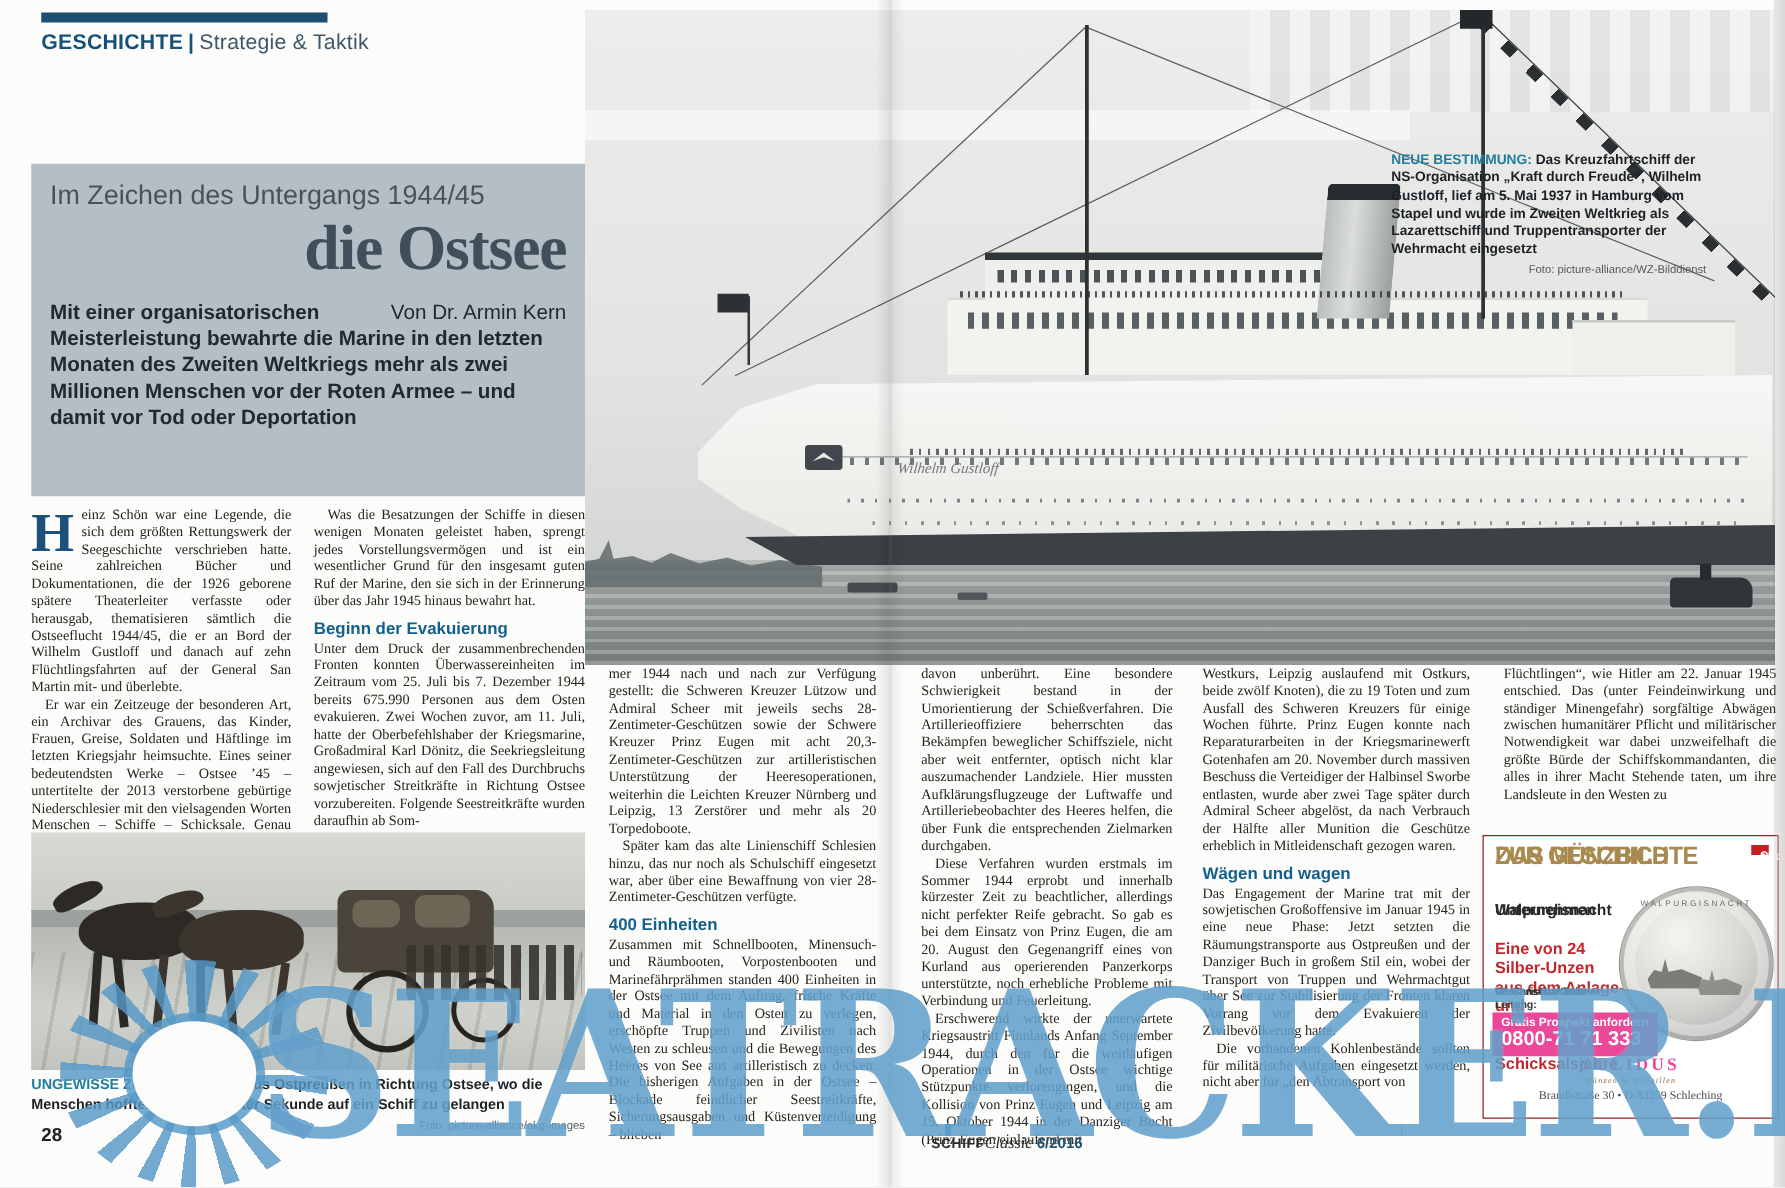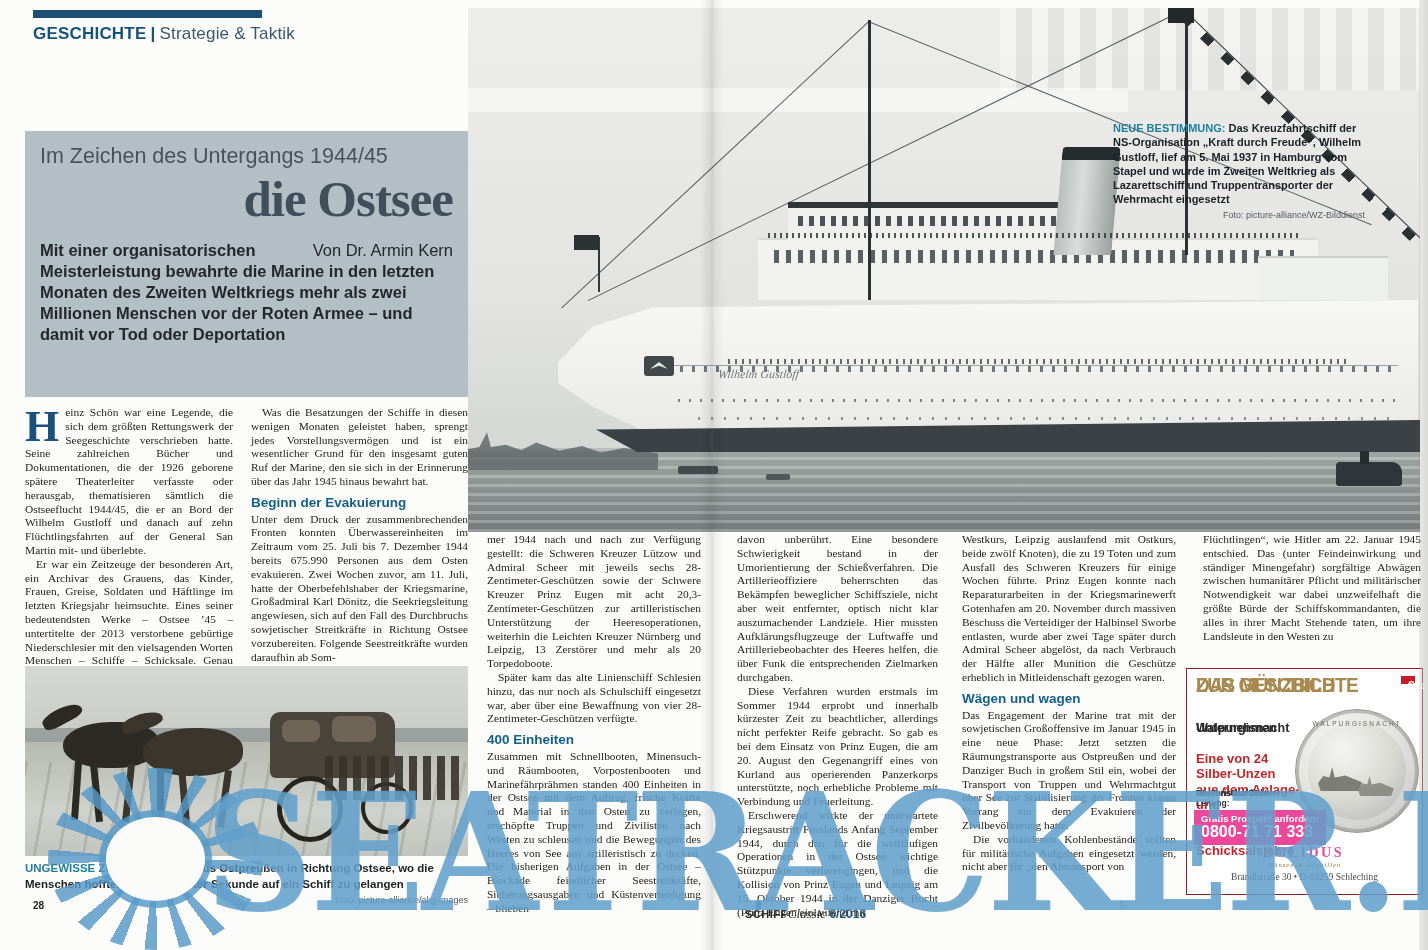--- a/index.html
+++ b/index.html
@@ -115,21 +115,21 @@
   .cart-load b{position:absolute;display:block;background:#6e6557;border-radius:8px;}
   .wheel{border-radius:50%;border:5px solid #27241f;background:transparent;}
   .w1{left:252px;top:110px;width:56px;height:56px;}
   .w2{left:336px;top:116px;width:44px;height:44px;border-width:4px;}
   .lp-crowd{left:300px;top:90px;width:140px;height:44px;opacity:.9;border-radius:4px;
       background:repeating-linear-gradient(90deg,#37332c 0 8px,rgba(0,0,0,0) 8px 14px);}
   .caption-left{position:absolute;left:25px;top:861px;width:443px;font-size:11.5px;line-height:1.35;
       font-weight:bold;color:#1c2126;}
   .caption-left .credit{float:right;font-weight:normal;font-size:9px;color:#54595e;margin-top:2px;}
   
-  .pagenum{position:absolute;left:33px;top:900px;font-weight:bold;font-size:10px;color:#222;}
+  .pagenum{position:absolute;left:33px;top:900px;font-weight:bold;font-size:15px;color:#222;}
   .footer-right{position:absolute;left:745px;top:906px;font-size:12px;color:#2a2a2a;}
   .f-brand{font-weight:bold;font-size:11px;letter-spacing:.5px;}
   .f-classic{font-family:"Liberation Serif",serif;font-style:italic;font-size:13px;}
   .f-issue{font-weight:bold;color:#20516f;}
   
   .ad{position:absolute;left:1186px;top:668px;width:237px;height:227px;background:#fff;
       border:1px solid #8e2020;box-sizing:border-box;}
   .ad *{position:absolute;}
   .ad-head{left:9px;top:7px;font-weight:bold;font-size:20px;line-height:.98;color:#a8894f;
       letter-spacing:-.5px;transform:scaleX(.95);transform-origin:left top;white-space:nowrap;}

